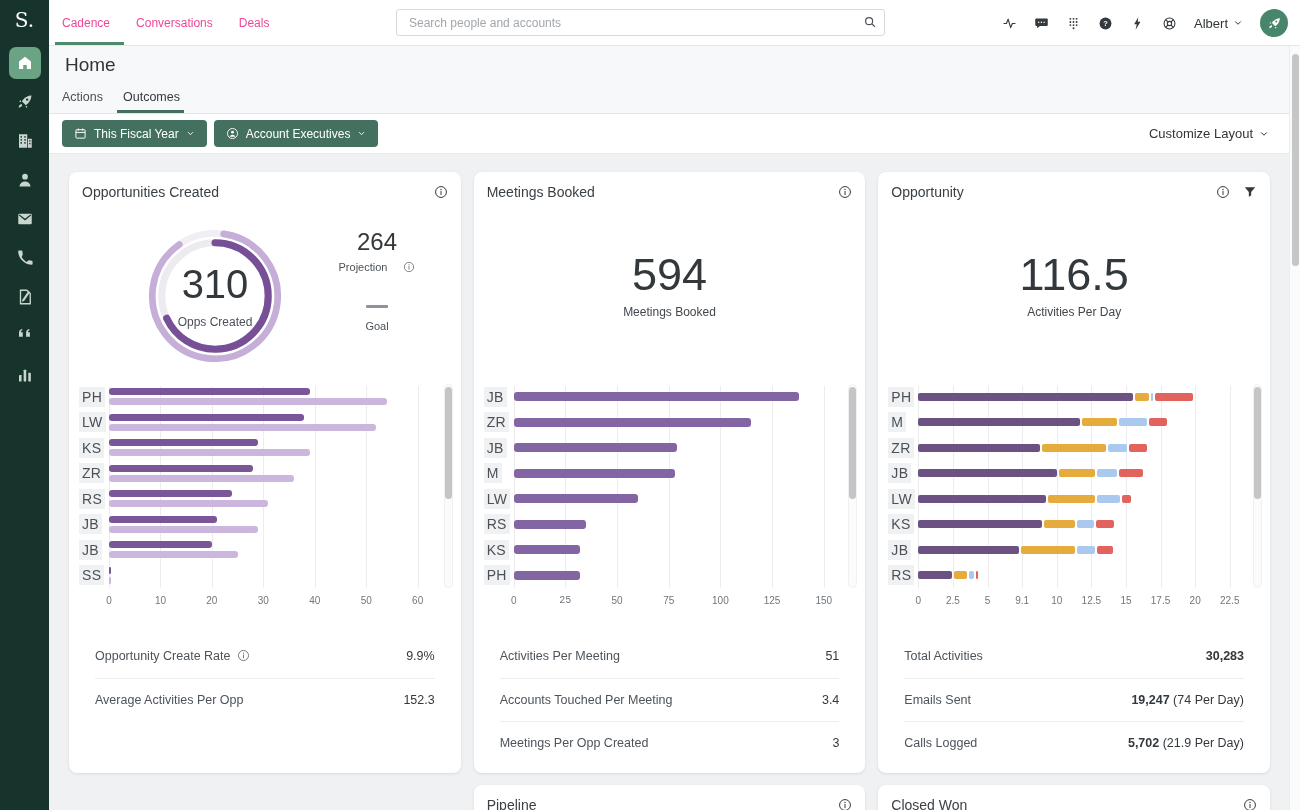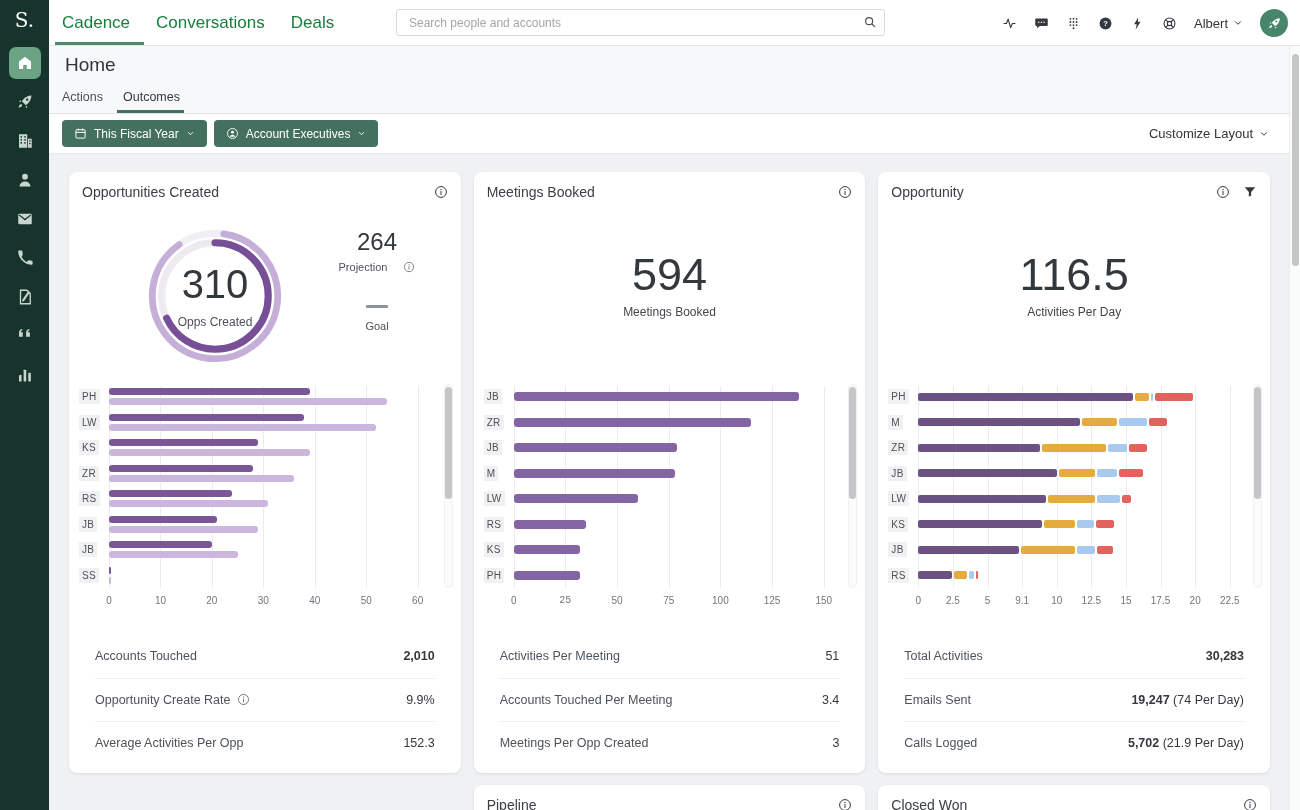--- a/index.html
+++ b/index.html
@@ -20,21 +20,21 @@
   .side-item{width:32px;height:32px;margin-top:7px;border-radius:7px;color:#c9d5cf;
     display:flex;align-items:center;justify-content:center;cursor:pointer}
   .side-item:first-of-type{margin-top:8px}
   .side-item.active{background:#6aa484;color:#fff}
   .side-item .i{width:18px;height:18px}
 
   
   .topbar{position:absolute;left:49px;top:0;width:1251px;height:46px;background:#fff;
     border-bottom:1px solid #e4e6e8;z-index:5}
   .nav{display:flex;gap:26px;padding-left:13px;height:100%;align-items:center;float:left}
-  .nav-item{font-size:17px;color:#15803d;position:relative;height:100%;display:flex;align-items:center;cursor:pointer}
+  .nav-item{font-size:12px;color:#ec4899;position:relative;height:100%;display:flex;align-items:center;cursor:pointer}
   .nav-item.active::after{content:"";position:absolute;left:-7px;right:-14px;bottom:0;height:3px;background:#4e8a6e}
   .search-wrap{position:absolute;left:347px;top:9px;width:489px;height:27px}
   .search-wrap input{width:100%;height:100%;border:1px solid #d7d9db;border-radius:3px;
     font-size:12px;color:#333;padding:0 32px 0 12px;outline:none;font-family:inherit}
   .search-wrap input::placeholder{color:#a2a7ac}
   .search-icon{position:absolute;right:8px;top:6px;width:14px;height:14px;color:#4c5257;cursor:pointer}
   .topbar-right{position:absolute;right:12px;top:0;height:46px;display:flex;align-items:center;gap:17px}
   .tb-icon{width:15px;height:15px;color:#33393e;cursor:pointer}
   .user{display:flex;align-items:center;gap:5px;font-size:13px;color:#2f3539;cursor:pointer}
   .user .i{width:10px;height:10px;color:#2f3539}
@@ -83,21 +83,21 @@
 
   .big-block{position:absolute;left:0;right:0;top:80px;text-align:center}
   .big-value{font-size:45px;color:#33383c;line-height:1}
   .big-label{font-size:12px;color:#41474c;margin-top:8px}
 
   
   .chart{position:absolute;left:10px;right:8px;top:212px;height:226px;
     display:grid;grid-template-columns:30px 1fr 17px;grid-template-rows:1fr 22px}
   .chart-labels{grid-area:1/1;display:flex;flex-direction:column}
   .label-slot{flex:1;display:flex;align-items:center}
-  .cat-pill{background:#f0f1f2;color:#4b5157;font-size:10px;padding:2px 3px;border-radius:0;letter-spacing:.3px}
+  .cat-pill{background:#f0f1f2;color:#4b5157;font-size:14px;padding:2px 3px;border-radius:0;letter-spacing:.3px}
   .chart-plot{grid-area:1/2;position:relative}
   .gridline{position:absolute;top:2px;bottom:0;width:1px;background:#ececee}
   .chart-row{position:absolute;left:0;right:0;display:flex;flex-direction:column;justify-content:center;gap:3px}
   .chart-row .bar{height:7px;border-radius:3px}
   .chart-row .bar.single{height:9px}
   .stack{display:flex;gap:2px}
   .seg{height:8px;border-radius:2px}
   .chart-scrollbar{grid-area:1/3;position:relative;justify-self:end;width:9px;background:#fbfbfc;
     border:1px solid #f0f0f2;border-radius:6px;cursor:pointer}
   .chart-scroll-thumb{position:absolute;left:0;top:2px;width:7px;height:112px;background:#c3c5c7;border-radius:4px}
@@ -454,24 +454,20 @@
             <span class="tick" style="left: 0%;">0</span>
             <span class="tick" style="left: 15.748%;">10</span>
             <span class="tick" style="left: 31.4961%;">20</span>
             <span class="tick" style="left: 47.2441%;">30</span>
             <span class="tick" style="left: 62.9921%;">40</span>
             <span class="tick" style="left: 78.7402%;">50</span>
             <span class="tick" style="left: 94.4882%;">60</span>
           </div>
         </div>
       <div class="stats">
-          <div class="stat-row">
-            <div class="stat-label">Accounts Touched</div>
-            <div class="stat-value"><span style="font-weight: 700;">2,010</span></div>
-          </div>
           <div class="stat-row">
             <div class="stat-label">Opportunity Create Rate<span class="i" style="width: 13px; height: 13px; color: rgb(107, 113, 119);">
                 <svg viewBox="0 0 24 24" fill="none" stroke="currentColor" stroke-width="1.7">
                   <circle cx="12" cy="12" r="9.3"></circle>
                   <path d="M12 11v5.5" stroke-linecap="round"></path>
                   <circle cx="12" cy="7.6" r="1.2" fill="currentColor" stroke="none"></circle>
                 </svg>
               </span></div>
             <div class="stat-value"><span>9.9%</span></div>
           </div>

